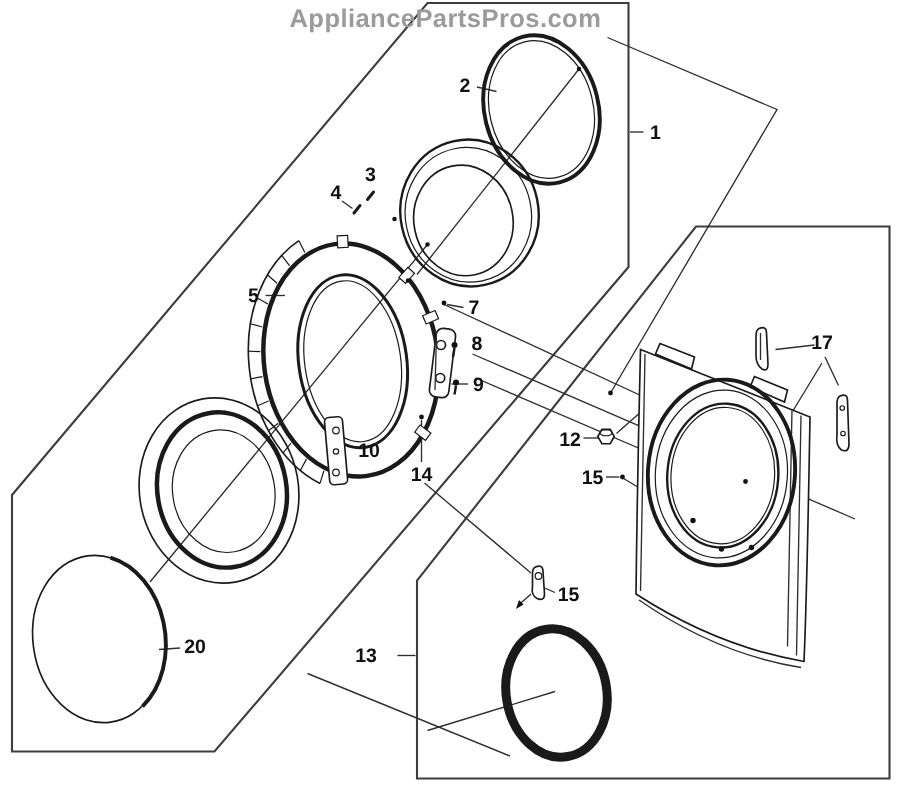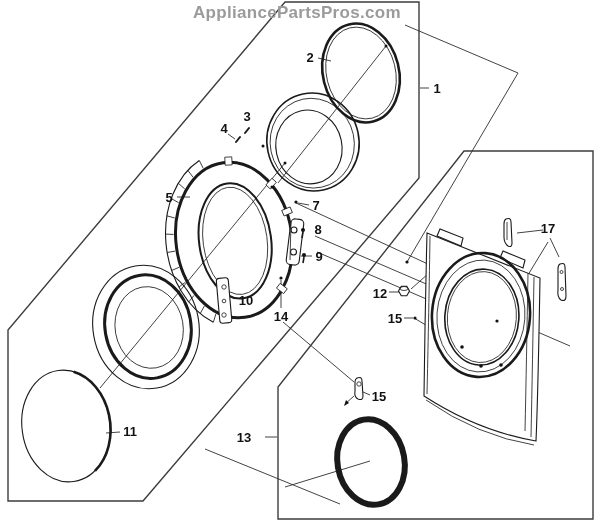--- a/index.html
+++ b/index.html
@@ -191,21 +191,21 @@
 
 <span class="lbl" style="left:437px;top:88px">1</span>
 <span class="lbl" style="left:310px;top:57px">2</span>
 <span class="lbl" style="left:247px;top:116px">3</span>
 <span class="lbl" style="left:224px;top:128px">4</span>
 <span class="lbl" style="left:169px;top:197px">5</span>
 <span class="lbl" style="left:316px;top:205px">7</span>
 <span class="lbl" style="left:318px;top:229px">8</span>
 <span class="lbl" style="left:319px;top:256px">9</span>
 <span class="lbl" style="left:246px;top:300px">10</span>
-<span class="lbl" style="left:130px;top:431px">11</span>
+<span class="lbl" style="left:130px;top:431px">20</span>
 <span class="lbl" style="left:281px;top:316px">14</span>
 <span class="lbl" style="left:244px;top:437px">13</span>
 <span class="lbl" style="left:379px;top:396px">15</span>
 <span class="lbl" style="left:395px;top:318px">15</span>
 <span class="lbl" style="left:380px;top:293px">12</span>
 <span class="lbl" style="left:548px;top:228px">17</span>
 
 </div>
 
 </body></html>

